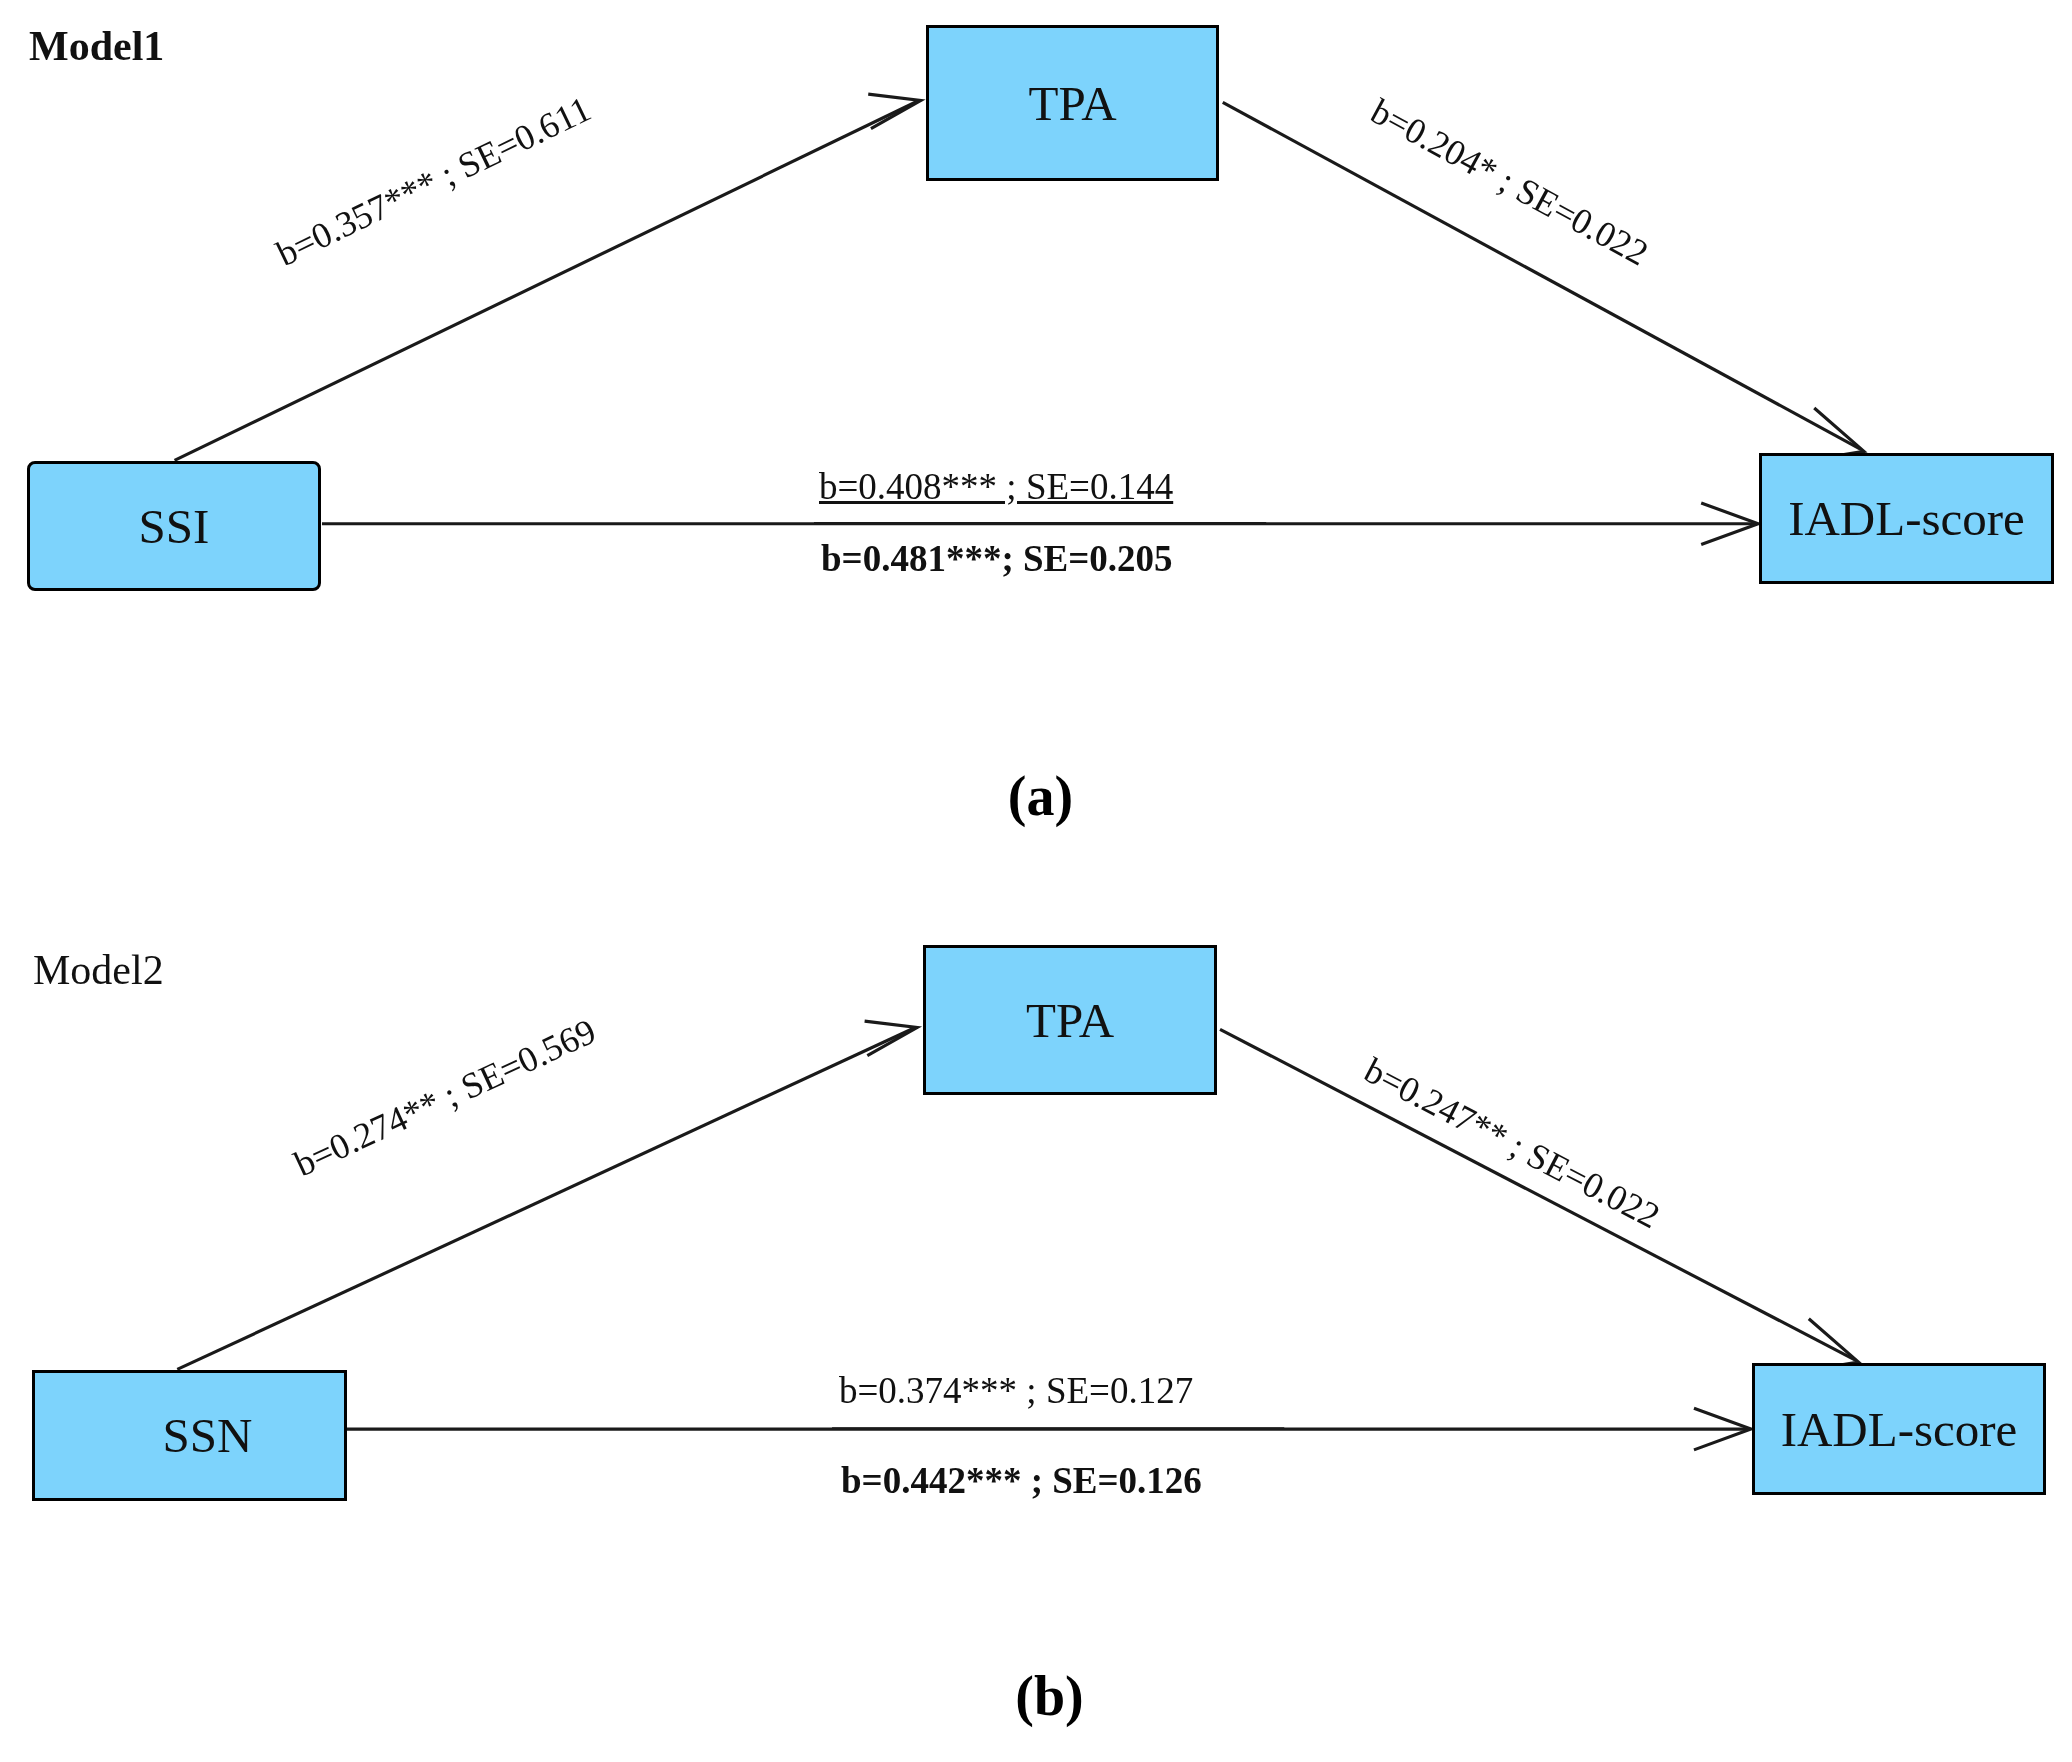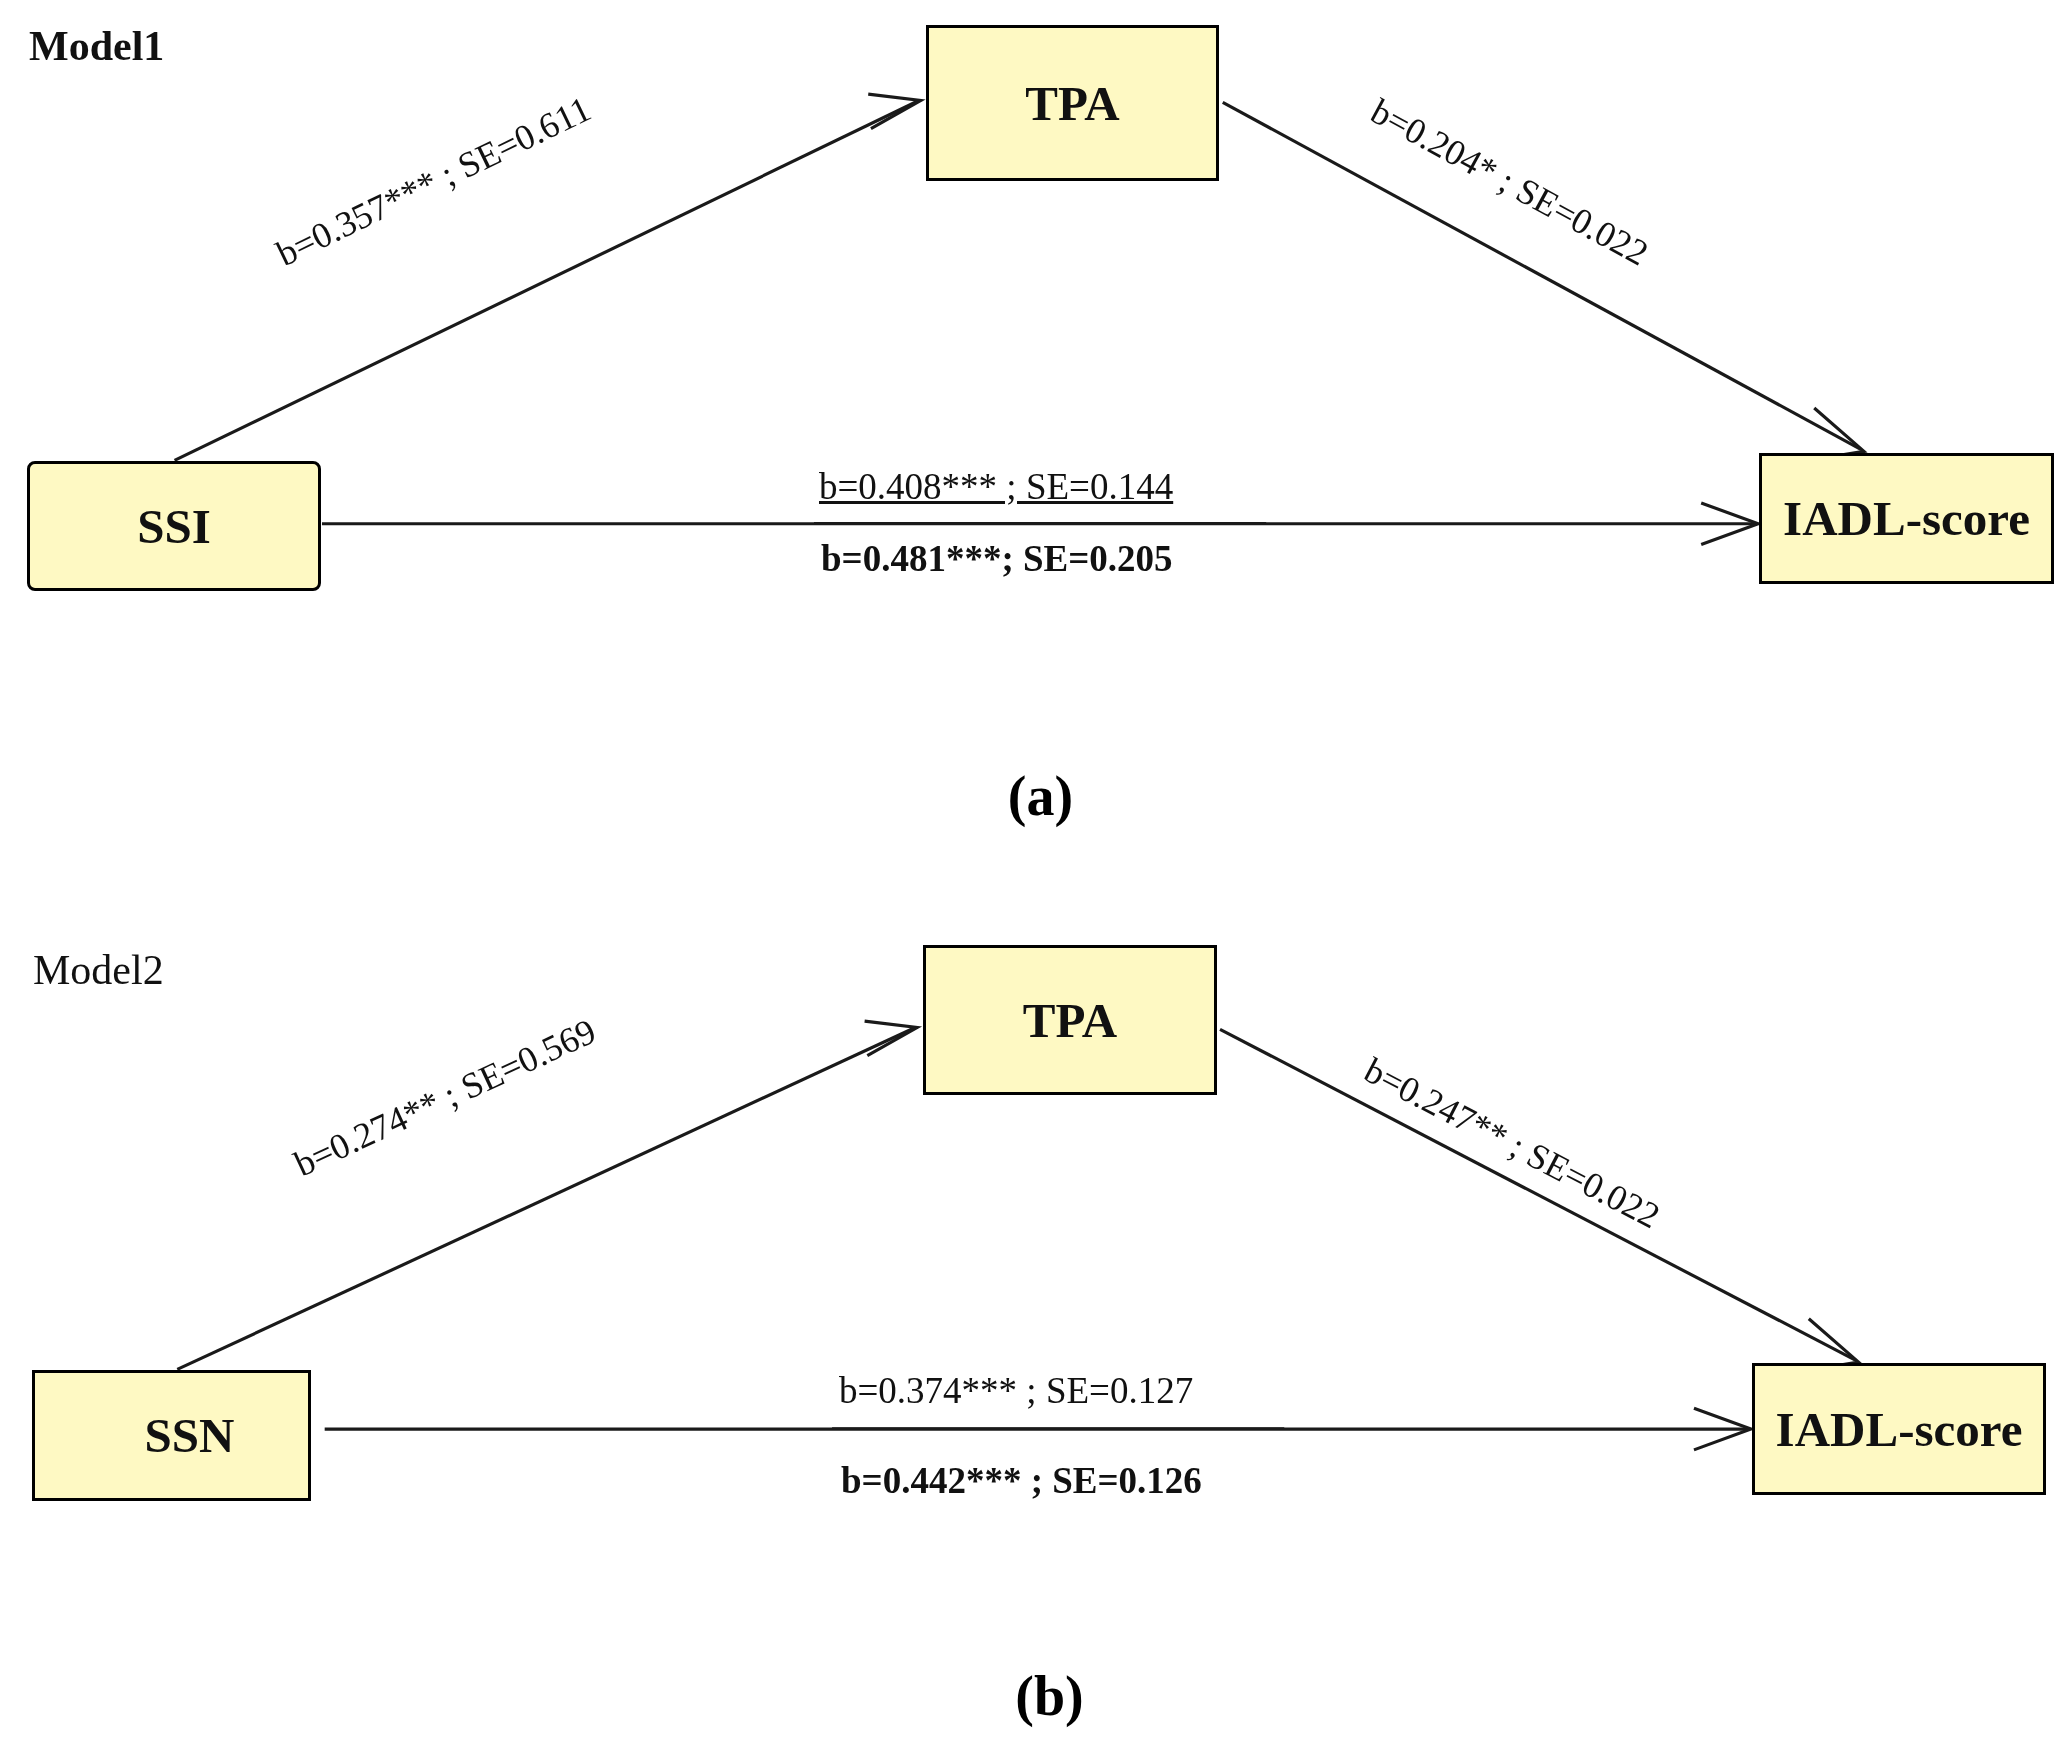--- a/index.html
+++ b/index.html
@@ -20,25 +20,24 @@
     left: 0;
     top: 0;
     width: 2072px;
     height: 1762px;
     pointer-events: none;
   }
   .node-box {
     position: absolute;
     box-sizing: border-box;
     border: 3.6px solid #000000;
-    background: #fef9c3;
+    background: #7dd3fc;
     display: flex;
     align-items: center;
     justify-content: center;
-    font-weight: bold;
   }
   .node-label {
     font-family: "Liberation Serif", "DejaVu Serif", serif;
     font-size: 49px;
     color: #111111;
     line-height: 1;
     white-space: nowrap;
   }
   .model-tag {
     position: absolute;
@@ -126,21 +125,21 @@
   <div class="edge-label bold" style="left:821px; top:537px;">b=0.481***; SE=0.205</div>
 
   <div class="panel-caption" style="left:950px; top:764px; width:181px;">(a)</div>
 
   <div class="model-tag" style="left:33px; top:946px;">Model2</div>
 
   <div class="node-box" style="left:923px; top:945px; width:294px; height:150px;">
     <span class="node-label">TPA</span>
   </div>
 
-  <div class="node-box" style="left:32px; top:1370px; width:279px; height:131px;padding-left:36px;">
+  <div class="node-box" style="left:32px; top:1370px; width:315px; height:131px;padding-left:36px;">
     <span class="node-label">SSN</span>
   </div>
 
   <div class="node-box" style="left:1752px; top:1363px; width:294px; height:132px;">
     <span class="node-label">IADL-score</span>
   </div>
 
   <div class="edge-label rotated" style="left:288px; top:1147px; transform:rotate(-24.8deg);">b=0.274** ; SE=0.569</div>
 
   <div class="edge-label rotated" style="left:1377px; top:1049px; transform:rotate(27.5deg);">b=0.247** ; SE=0.022</div>

